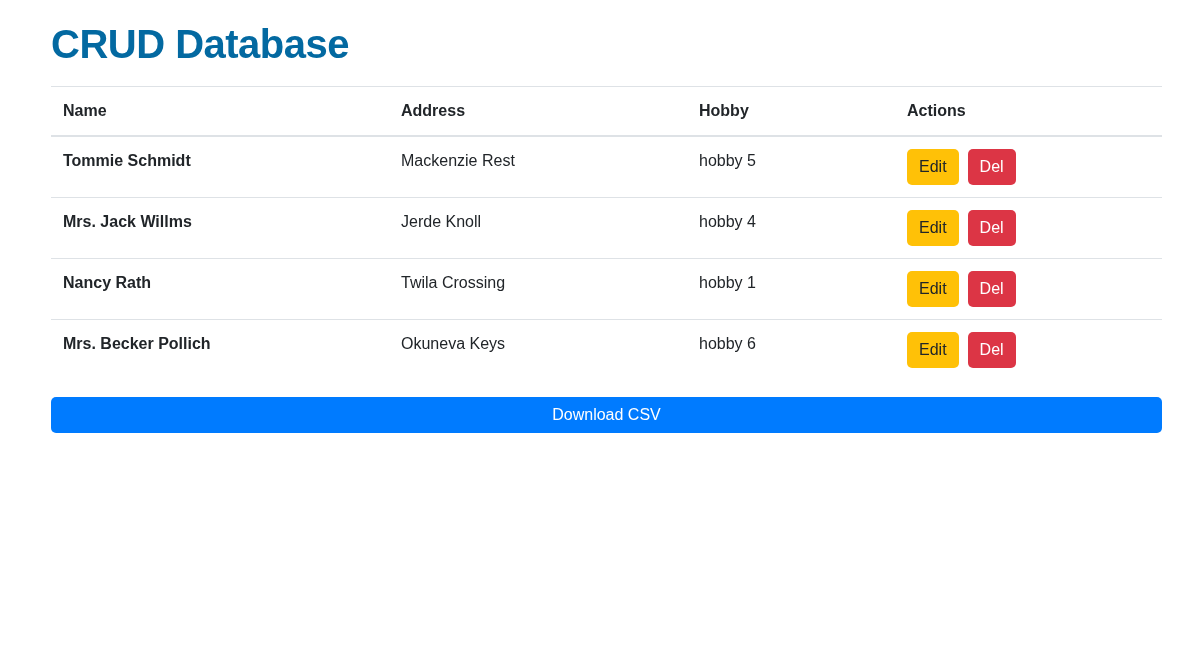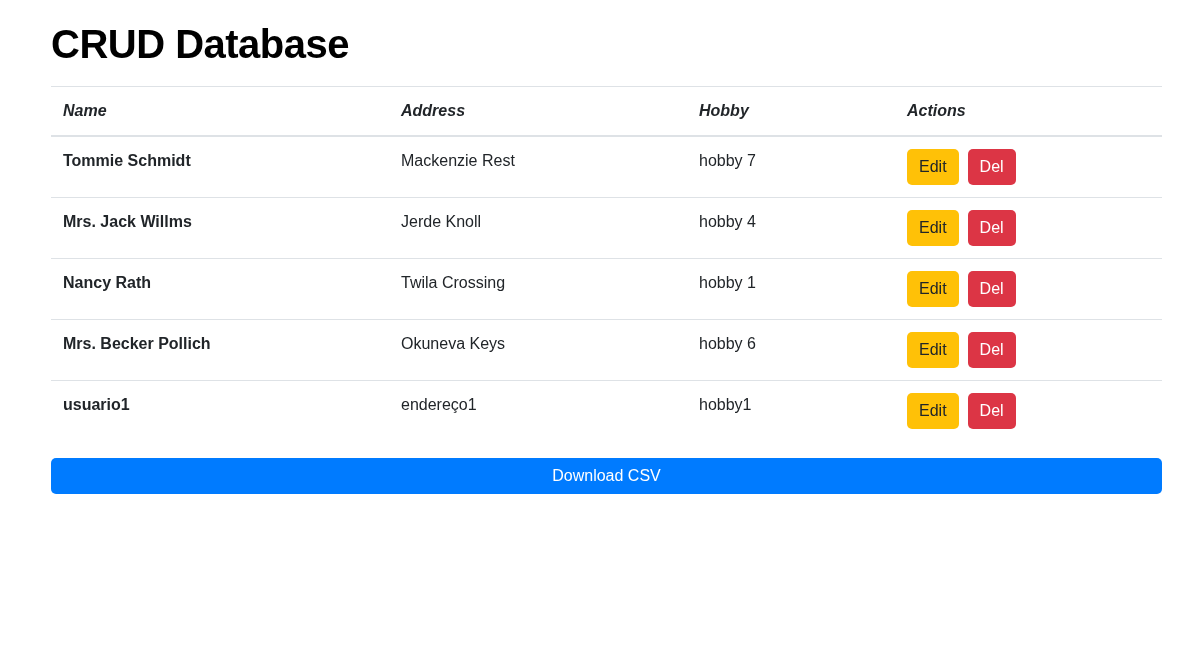--- a/index.html
+++ b/index.html
@@ -27,39 +27,38 @@
   .container {
     width: 1111px;
     margin: 20px 0 0 51px;
   }
   h1.page-title {
     font-size: 40px;
     font-weight: 700;
     line-height: 1.2;
     margin: 0 0 18px 0;
     letter-spacing: -0.5px;
-    color: #000000;
+    color: #0369a1;
   }
   table.data-table {
     width: 100%;
     border-collapse: collapse;
     font-size: 16px;
   }
   .data-table th, .data-table td {
     text-align: left;
     vertical-align: top;
     padding: 12px;
     line-height: 1.5;
     border-bottom: 1px solid var(--border);
   }
   .data-table thead th {
     border-top: 1px solid var(--border);
     border-bottom: 2px solid var(--border);
     font-weight: 700;
-    font-style: italic;
   }
   .data-table tbody th { font-weight: 700; }
   .data-table tbody tr:last-child th,
   .data-table tbody tr:last-child td { border-bottom: 0; }
 
   col.col-name    { width: 338px; }
   col.col-address { width: 298px; }
   col.col-hobby   { width: 208px; }
   col.col-actions { width: auto; }
 
@@ -102,21 +101,21 @@
           <th>Name</th>
           <th>Address</th>
           <th>Hobby</th>
           <th>Actions</th>
         </tr>
       </thead>
       <tbody id="table-body">
       <tr>
         <th>Tommie Schmidt</th>
         <td>Mackenzie Rest</td>
-        <td>hobby 7</td>
+        <td>hobby 5</td>
         <td>
           <div class="btn-group">
             <button class="btn btn-warning">Edit</button>
             <button class="btn btn-danger">Del</button>
           </div>
         </td>
       </tr>
 
       <tr>
         <th>Mrs. Jack Willms</th>
@@ -148,31 +147,20 @@
         <td>hobby 6</td>
         <td>
           <div class="btn-group">
             <button class="btn btn-warning">Edit</button>
             <button class="btn btn-danger">Del</button>
           </div>
         </td>
       </tr>
 
 
-      <tr>
-        <th>usuario1</th>
-        <td>endereço1</td>
-        <td>hobby1</td>
-        <td>
-          <div class="btn-group">
-            <button class="btn btn-warning">Edit</button>
-            <button class="btn btn-danger">Del</button>
-          </div>
-        </td>
-      </tr>
     </tbody>
     </table>
 
     <div class="toolbar">
       <button class="btn btn-primary">Download CSV</button>
     </div>
 
   </div>
 </div>
 

